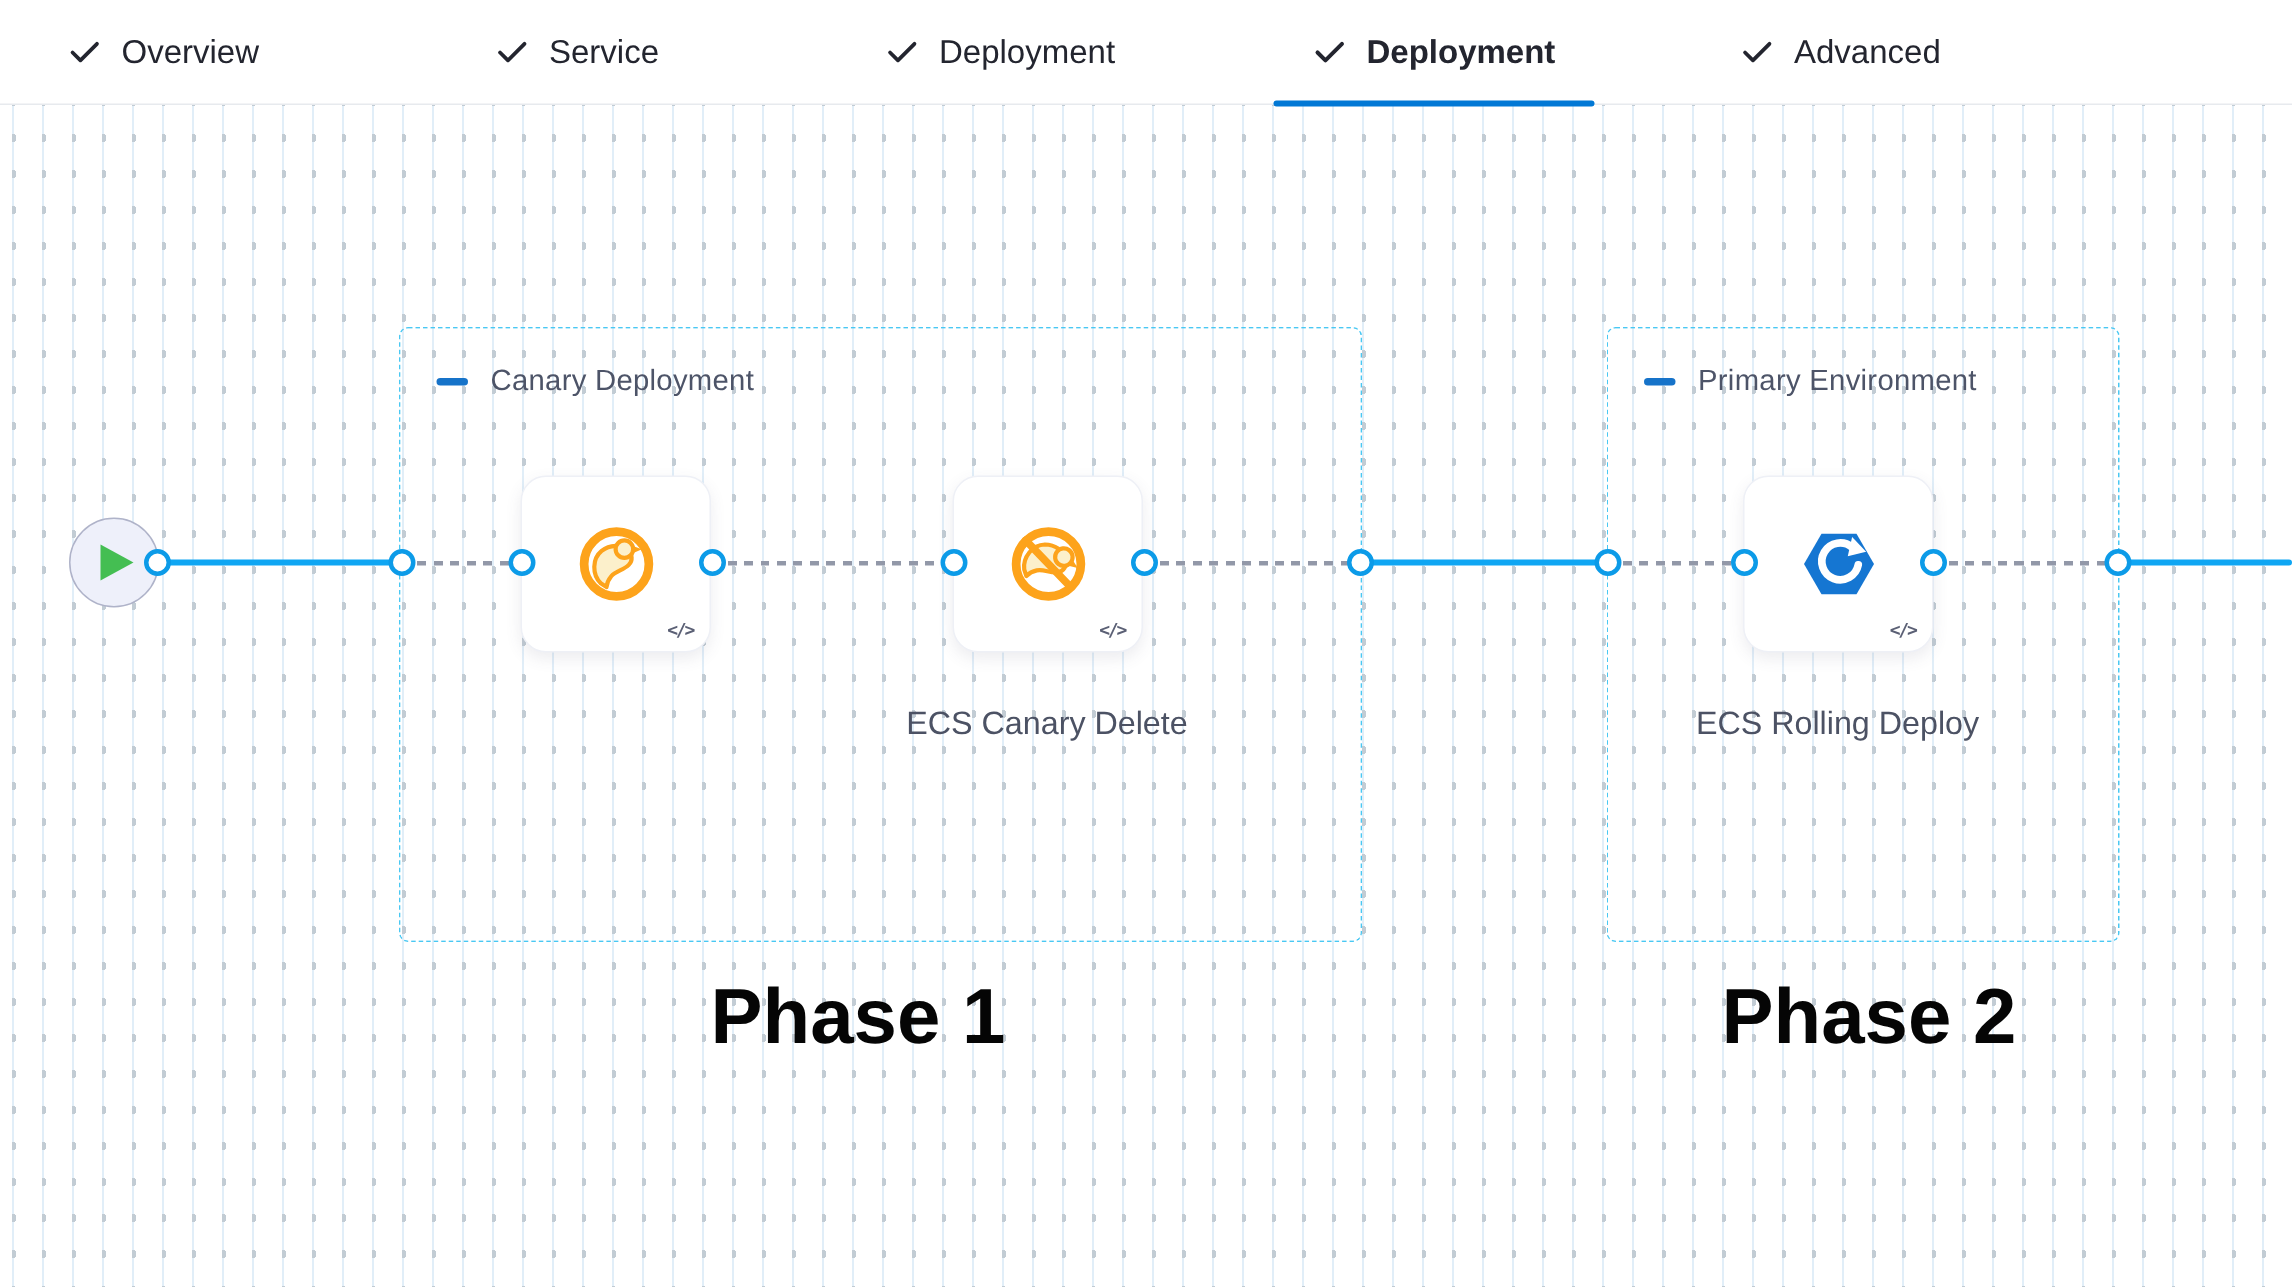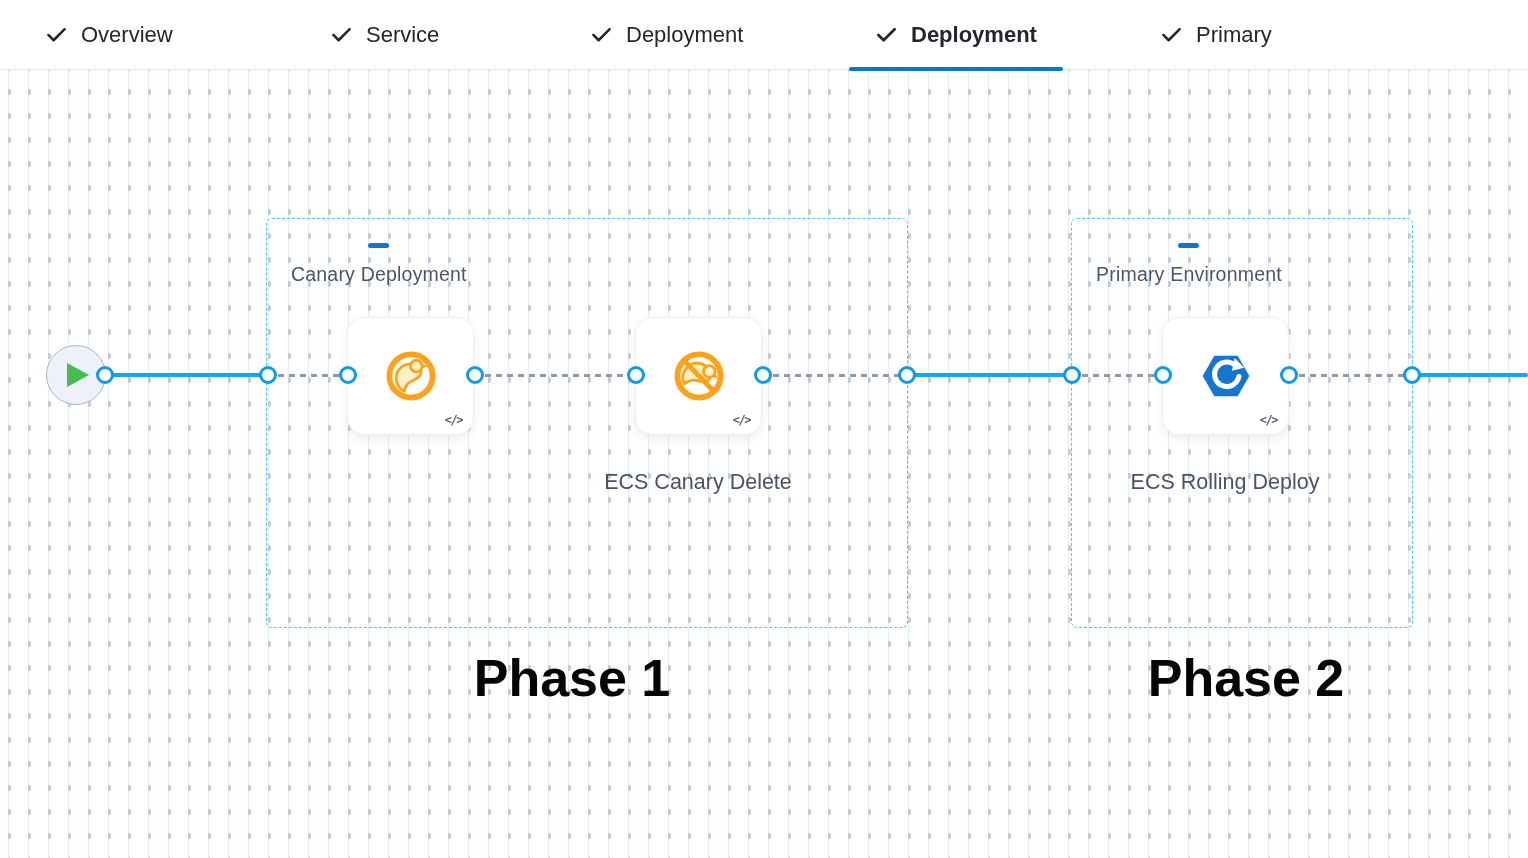--- a/index.html
+++ b/index.html
@@ -72,21 +72,20 @@
   }
   .group-1 { left: 266px; top: 148px; width: 642px; height: 410px; }
   .group-2 { left: 1071px; top: 148px; width: 342px; height: 410px; }
   .group-header {
     position: absolute;
     left: 24px; top: 24px;
     display: flex;
     align-items: center;
     gap: 15px;
     cursor: pointer;
-    flex-direction: column;
   }
   .collapse-dash {
     width: 21px; height: 4.5px;
     background: #1673c9;
     border-radius: 2.5px;
   }
   .group-title {
     font-size: 19.5px;
     color: #4d5468;
     font-weight: 500;
@@ -217,21 +216,21 @@
   <div class="tab tab-execution active">
     <svg class="check-svg" viewBox="0 0 24 24" fill="none">
         <path d="M3.5 12.5l5.5 5.5L20.5 6.5" stroke="#23252f" stroke-width="2.8" stroke-linecap="round" stroke-linejoin="round"></path>
       </svg>
     <span>Deployment</span>
   </div>
   <div class="tab tab-advanced">
     <svg class="check-svg" viewBox="0 0 24 24" fill="none">
         <path d="M3.5 12.5l5.5 5.5L20.5 6.5" stroke="#23252f" stroke-width="2.6" stroke-linecap="round" stroke-linejoin="round"></path>
       </svg>
-    <span>Primary</span>
+    <span>Advanced</span>
   </div>
 </div>
 
 <div class="canvas">
 
   <div class="group group-1">
     <div class="group-header">
       <div class="collapse-dash"></div>
       <div class="group-title">Canary Deployment</div>
     </div>

